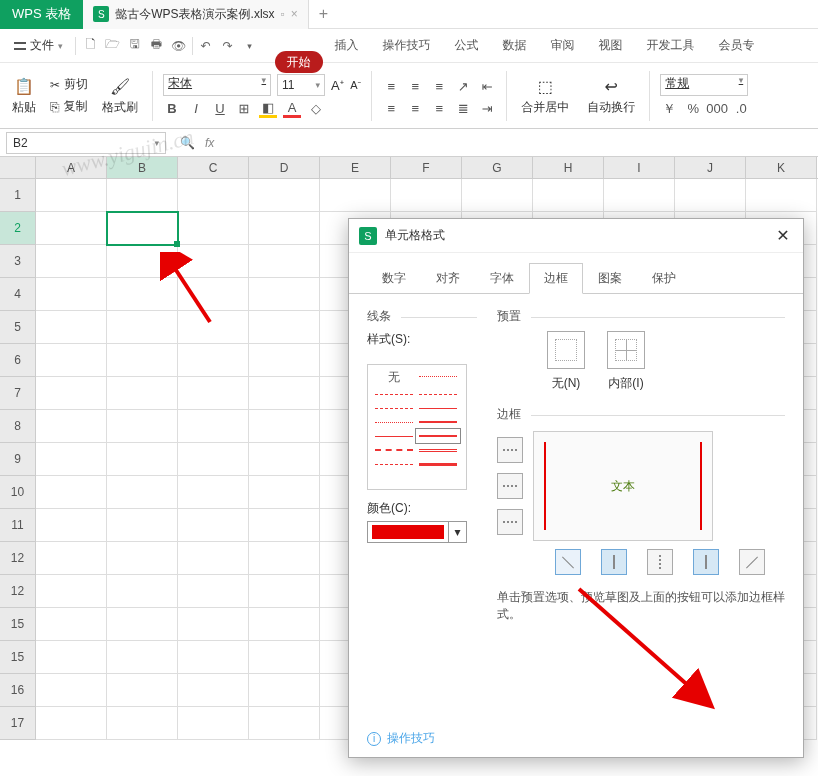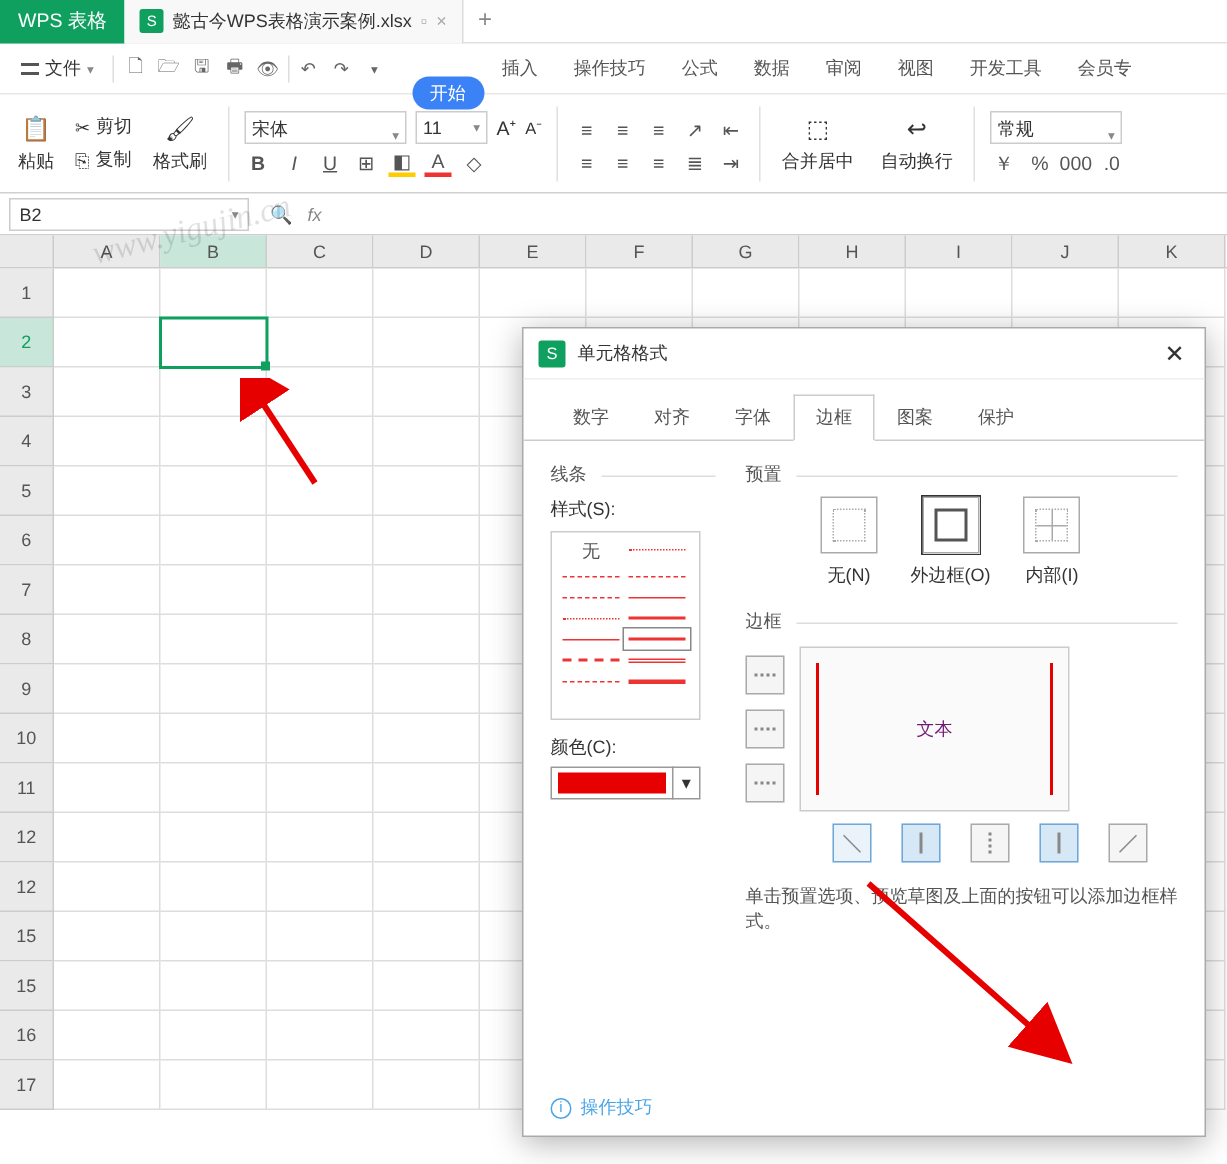--- a/index.html
+++ b/index.html
@@ -15,29 +15,29 @@
 
 .menu-row { height: 34px; display: flex; align-items: center; padding: 0 8px; gap: 6px; border-bottom: 1px solid #e8e8e8; }
 .file-btn { display: flex; align-items: center; gap: 4px; padding: 0 6px; height: 24px; }
 .file-btn .ham { display: inline-block; width: 12px; }
 .file-btn .ham::before { content: ""; display: block; border-top: 2px solid #555; border-bottom: 2px solid #555; height: 4px; }
 .qat { display: flex; align-items: center; gap: 4px; }
 .qat span { width: 18px; height: 18px; display: flex; align-items: center; justify-content: center; color: #666; }
 .qat .sep { width: 1px; height: 18px; background: #ddd; }
 .ribbon-tabs { display: flex; align-items: center; gap: 0; margin-left: 10px; }
 .ribbon-tabs div { padding: 0 12px; height: 34px; display: flex; align-items: center; color: #555; cursor: pointer; }
-.ribbon-tabs .active { background: #3b82f6; color: #fff; border-radius: 12px; height: 22px; padding: 0 12px; margin-top: 33px; }
+.ribbon-tabs .active { background: #b91c1c; color: #fff; border-radius: 12px; height: 22px; padding: 0 12px; margin-top: 33px; }
 
 
 .ribbon { height: 66px; display: flex; align-items: center; padding: 4px 8px; gap: 10px; border-bottom: 1px solid #d0d0d0; }
 .ribbon-row { display: flex; align-items: center; gap: 6px; }
 .big-btn { display: flex; flex-direction: column; align-items: center; gap: 2px; height: 56px; justify-content: center; padding: 0 4px; }
 .big-btn .ico { width: 22px; height: 22px; display: flex; align-items: center; justify-content: center; font-size: 16px; }
 .small-item { display: flex; align-items: center; gap: 4px; font-size: 12px; height: 22px; }
-.font-name { border: 1px solid #ccc; height: 22px; width: 108px; padding: 0 4px; display: flex; align-items: flex-end; justify-content: space-between; background: #fff; }
+.font-name { border: 1px solid #ccc; height: 22px; width: 108px; padding: 0 4px; display: flex; align-items: flex-start; justify-content: space-between; background: #fff; text-decoration: underline; }
 .font-size { border: 1px solid #ccc; height: 22px; width: 48px; padding: 0 4px; display: flex; align-items: center; justify-content: space-between; background: #fff; }
 .fmt-btns { display: flex; gap: 6px; margin-top: 4px; }
 .fmt-btns span { width: 18px; height: 18px; display: flex; align-items: center; justify-content: center; color: #555; font-size: 13px; }
 .vline { width: 1px; height: 50px; background: #e0e0e0; }
 
 
 .formula-bar { height: 28px; display: flex; align-items: center; border-bottom: 1px solid #d0d0d0; }
 .name-box { width: 160px; height: 22px; border: 1px solid #ccc; margin: 0 6px; display: flex; align-items: center; padding: 0 6px; justify-content: space-between; background: #fff; }
 .fx-area { display: flex; align-items: center; gap: 10px; padding: 0 8px; color: #888; }
 
@@ -94,21 +94,21 @@
 .preset .box .inner-in { width: 22px; height: 22px; position: relative; border: 1px dotted #aaa; }
 .preset .box .inner-in::before { content: ""; position: absolute; left: 50%; top: 0; bottom: 0; border-left: 1px solid #aaa; }
 .preset .box .inner-in::after { content: ""; position: absolute; top: 50%; left: 0; right: 0; border-top: 1px solid #aaa; }
 
 .border-area { display: flex; margin-top: 8px; }
 .side-btns { display: flex; flex-direction: column; gap: 10px; margin-right: 10px; margin-top: 6px; }
 .bd-btn { width: 26px; height: 26px; border: 1px solid #aaa; background: #f5f5f5; display: flex; align-items: center; justify-content: center; }
 .bd-btn .h { width: 14px; border-top: 2px dotted #888; }
 .preview { width: 180px; height: 110px; border: 1px solid #ccc; position: relative; display: flex; align-items: center; justify-content: center; background: #fafafa; }
 .preview .inner { position: absolute; left: 10px; right: 10px; top: 10px; bottom: 10px; border-left: 2px solid #e60000; border-right: 2px solid #e60000; border-top: none; border-bottom: none; }
-.preview .txt { color: #701a75; }
+.preview .txt { color: #4d7c0f; }
 .bottom-btns { display: flex; gap: 20px; margin-top: 8px; justify-content: center; padding-left: 38px; }
 .bd-btn.sel { background: #d6e8f5; border-color: #6fa8d8; }
 .bd-btn .diag { width: 16px; height: 16px; position: relative; }
 .bd-btn .diag::before { content: ""; position: absolute; left: 0; right: 0; top: 50%; border-top: 1px solid #888; transform: rotate(45deg); }
 .bd-btn .diag.r::before { transform: rotate(-45deg); }
 .bd-btn.outlined { border: 1px solid #6fa8d8; background: #eaf2fa; }
 
 .hint { margin-top: 14px; color: #555; }
 
 .dlg-footer { position: absolute; bottom: 10px; left: 18px; right: 18px; display: flex; align-items: center; justify-content: space-between; }
@@ -553,21 +553,21 @@
     <div class="active">边框</div>
     <div>图案</div>
     <div>保护</div>
   </div>
   <div class="dlg-body">
     <div style="display:flex;gap:20px">
 
       <div style="width:110px">
         <div class="fieldset">
           <div class="fieldset-title">线条</div>
-          <div style="margin:6px 0 6px">样式(S):</div>
+          <div style="margin:6px 0 16px">样式(S):</div>
           <div class="line-style-box">
             <div class="none-lbl">无</div>
             <div class="ls">
                 <span style="border-top:1px dotted #e33"></span>
               </div>
             <div class="ls">
                 <span style="border-top:1px dashed #e33"></span>
               </div>
             <div class="ls">
                 <span style="border-top:1px dashed #e33"></span>
@@ -613,26 +613,20 @@
 
       <div style="flex:1">
         <div class="fieldset">
           <div class="fieldset-title">预置</div>
           <div class="preset-row">
             <div class="preset">
               <div class="box">
                   <div class="inner-none"></div>
                 </div>
               <span>无(N)</span>
-            </div>
-            <div class="preset">
-              <div class="box sel">
-                  <div class="inner-out"></div>
-                </div>
-              <span>外边框(O)</span>
             </div>
             <div class="preset">
               <div class="box">
                   <div class="inner-in"></div>
                 </div>
               <span>内部(I)</span>
             </div>
           </div>
         </div>
         <div class="fieldset">

